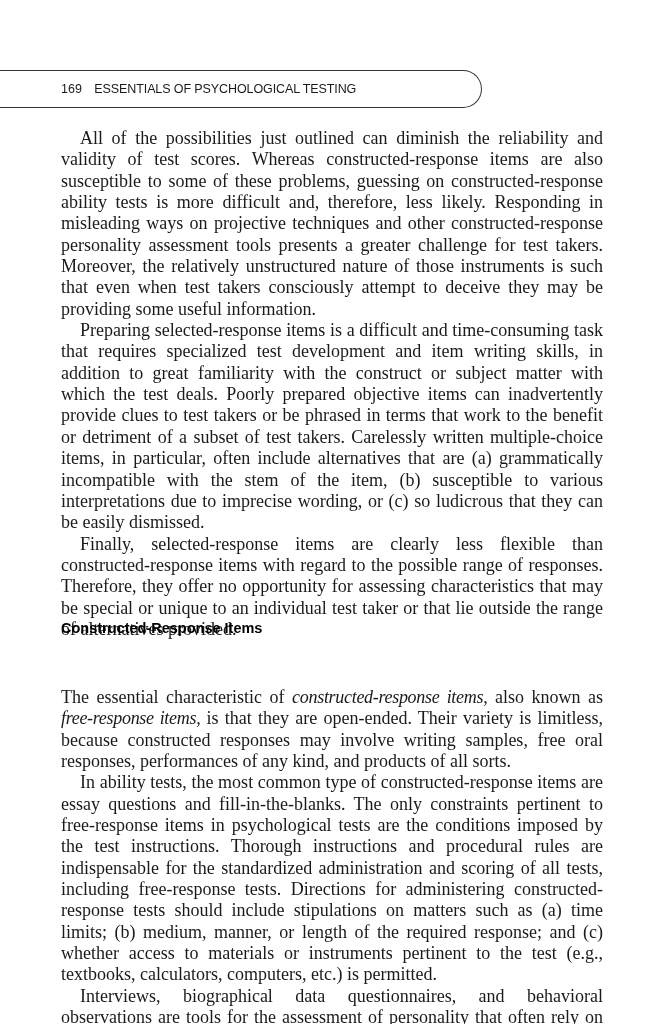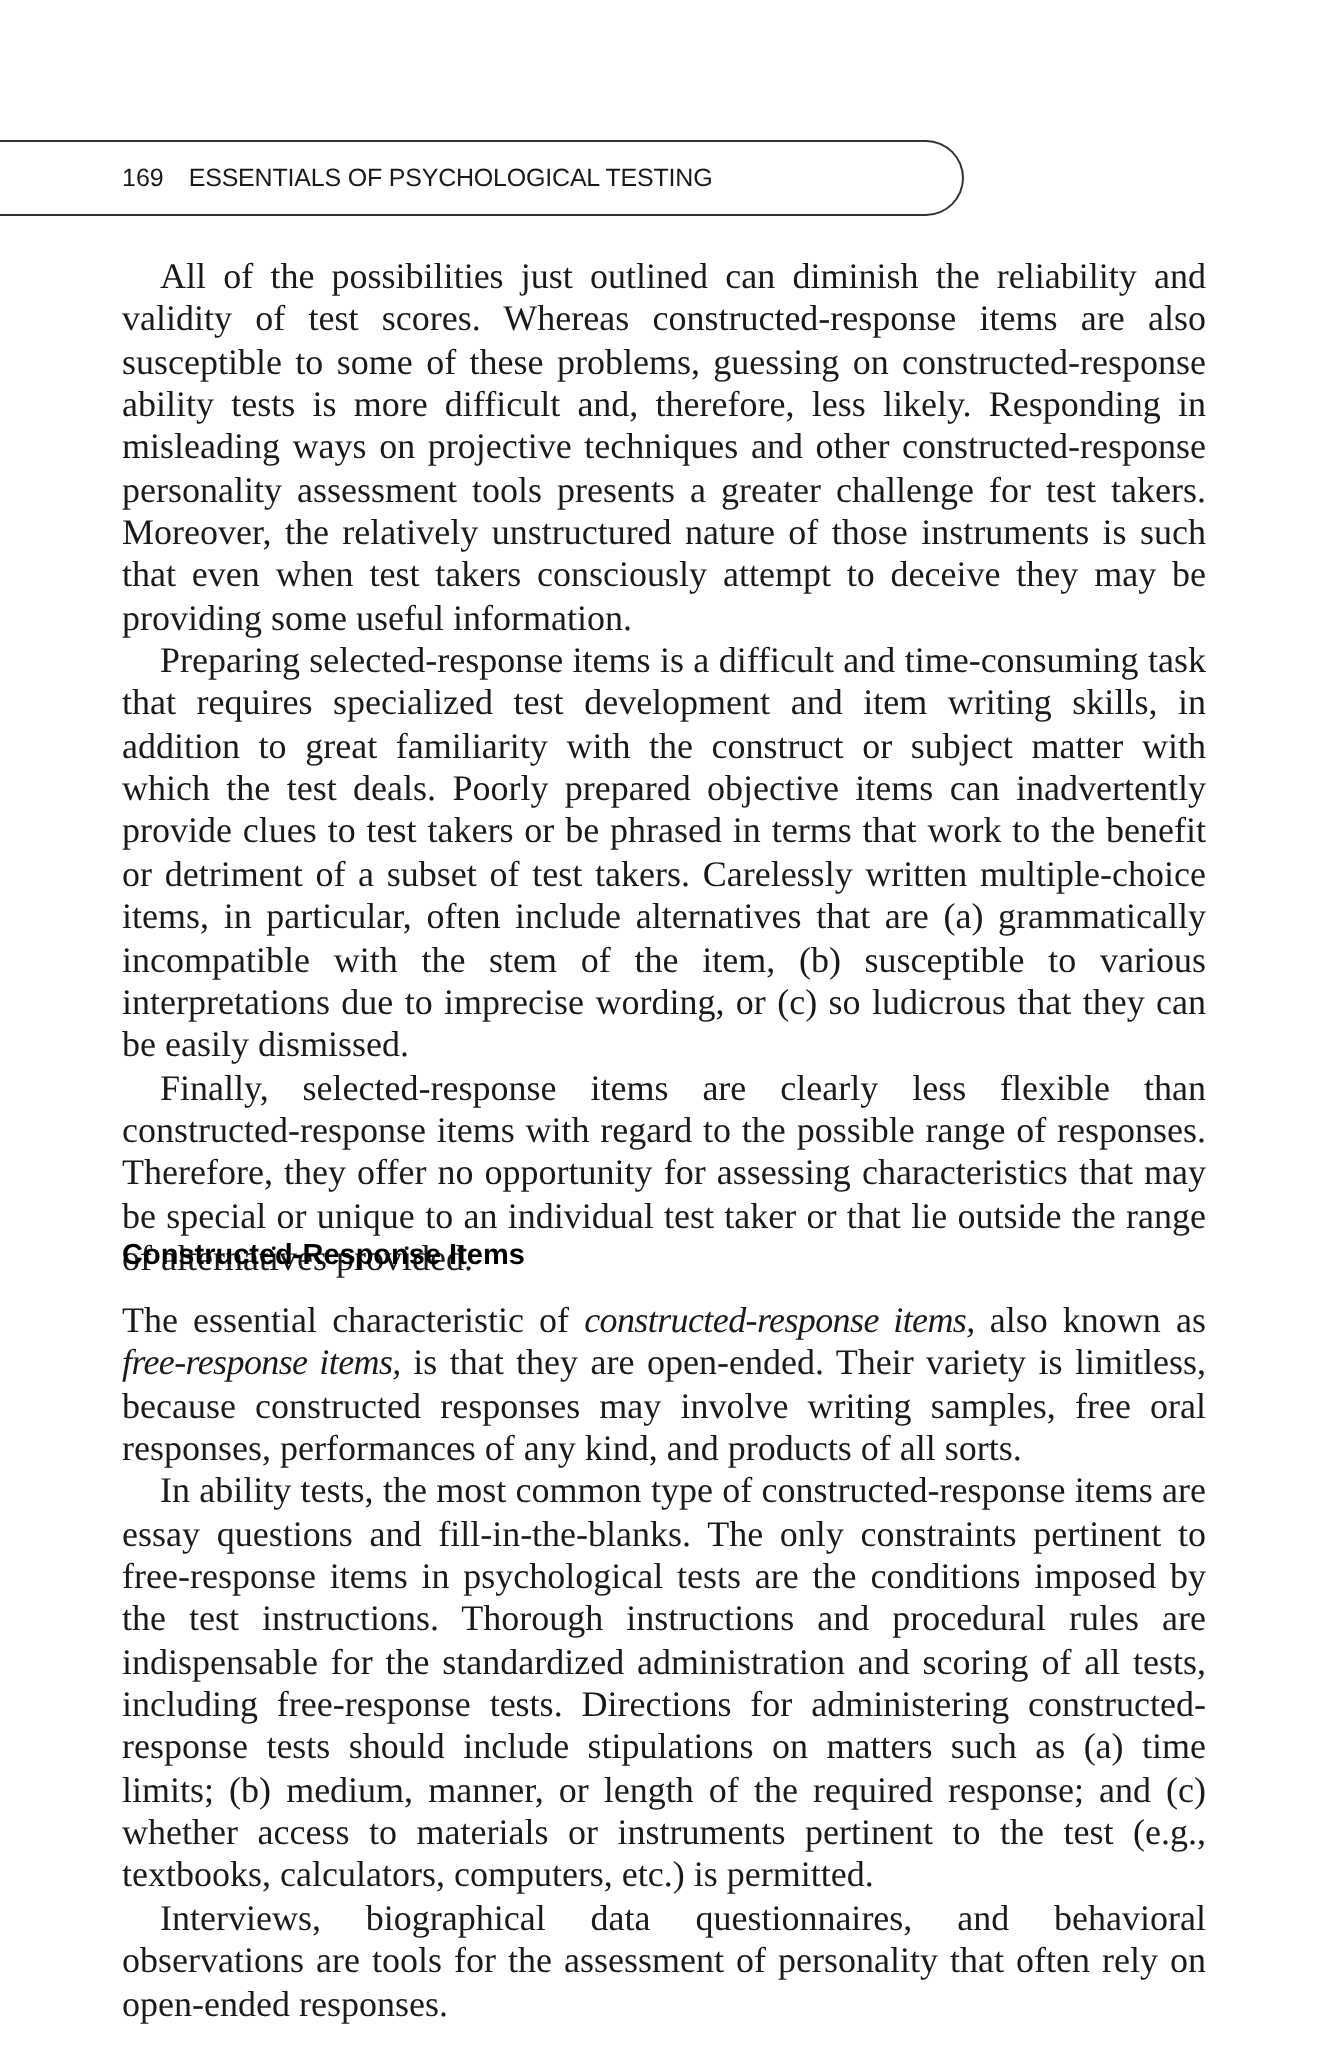--- a/index.html
+++ b/index.html
@@ -15,21 +15,21 @@
       white-space: nowrap;
     }
     .page-num { margin-right: 9px; font-weight: normal; }
     .head-title { font-weight: normal; letter-spacing: -0.1px; margin-top: 40px; }
     .text {
       position: absolute; left: 61px; width: 542px;
       font-family: "Liberation Serif", serif; font-size: 18px; color: #1a1a1a;
       line-height: 21.35px; text-align: justify;
     }
     .text p { margin: 0; text-indent: 19px; }
-    .text p.noindent { text-indent: 0; }
+    .text p.noindent { text-indent: 0; margin-top: 37px; }
     #block1 { top: 128px; }
     .heading {
       position: absolute; left: 61px; top: 620px;
       font-family: "Liberation Sans", sans-serif; font-weight: bold; font-size: 14.5px; color: #000000;
     }
     #block2 { top: 650px; }
     em { font-style: italic; letter-spacing: -0.3px; }
   </style>
 </head>
 <body>

